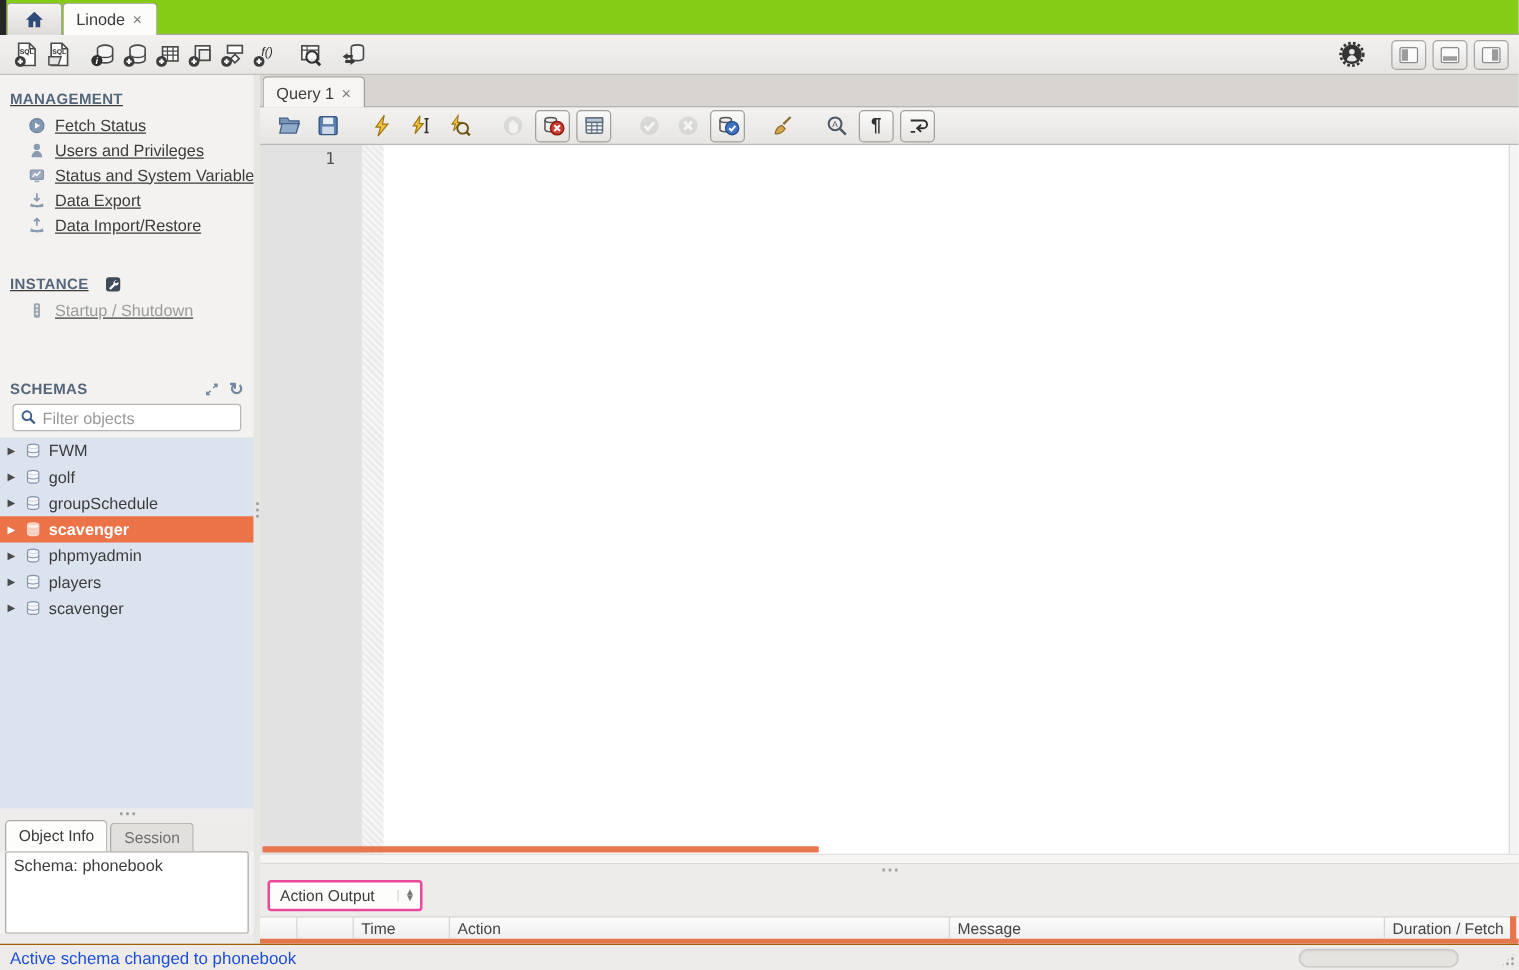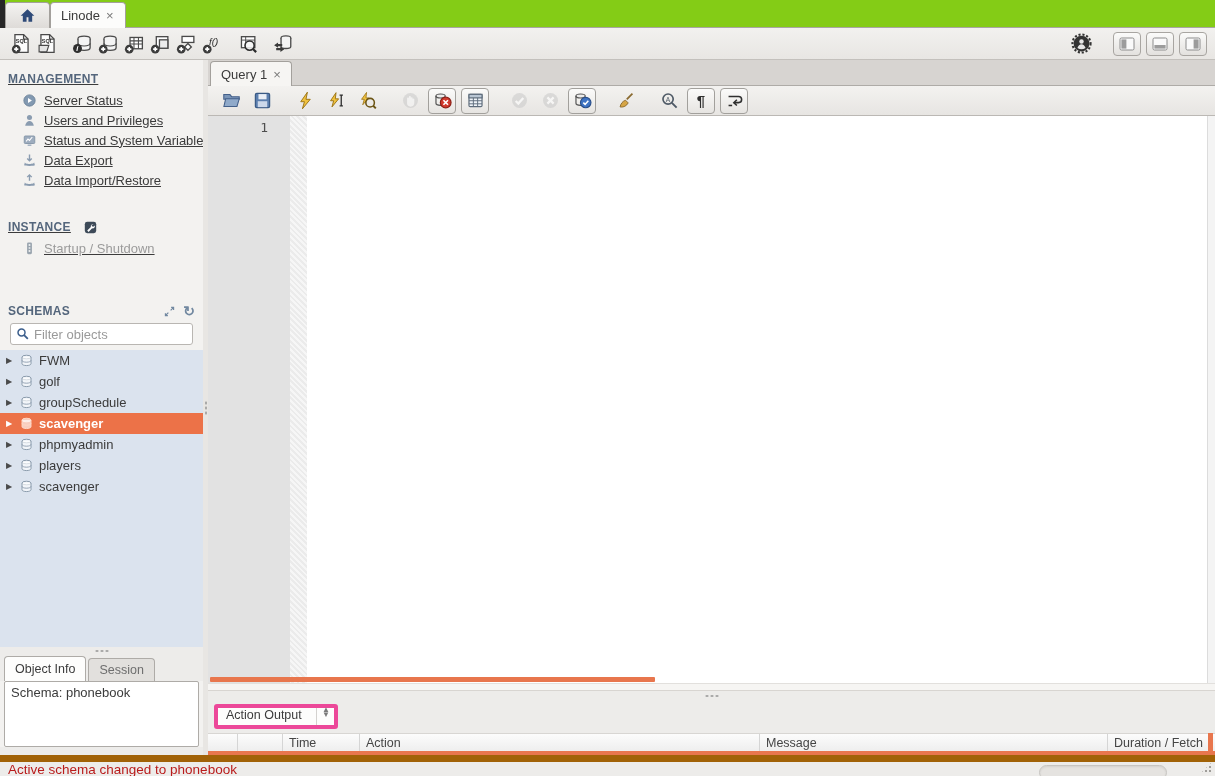--- a/index.html
+++ b/index.html
@@ -120,36 +120,36 @@
   .hscroll-orange { position:absolute; left:2px; bottom:8px; width:445px; height:5px;
                     background:#e8764d; border-radius:1px; }
   .editor .bstrip { position:absolute; left:0; bottom:0; width:100%; height:7px; background:#f6f5f3;
                     border-top:1px solid #e2e0dd; }
   .hsplit { height:10px; flex:0 0 10px; background:#edecea; display:flex; align-items:center;
             justify-content:center; cursor:row-resize; border-top:1px solid #d8d5d1; }
 
   
   .bottompanel { height:55px; flex:0 0 55px; background:#edecea; position:relative; }
   .ao-row { height:33px; display:flex; align-items:center; padding-left:6px; }
-  .ao-select { width:124px; height:25px; background:#fdfdfc; border:4px solid #ec4899;
-               border-radius:3px; display:flex; padding:0 4px 0 8px;
+  .ao-select { width:124px; height:25px; background:#fdfdfc; border:2px solid #ec4899;
+               border-radius:3px; display:flex; align-items:center; padding:0 4px 0 8px;
                font-size:12.5px; color:#3b3b3b; cursor:default; }
   .ao-select .spin { margin-left:auto; display:flex; flex-direction:column; align-items:center;
                      border-left:1px solid #d4d2cf; padding-left:5px; line-height:.62;
                      font-size:8px; color:#7a7a7a; }
   .ohdr { height:18px; display:flex; background:linear-gradient(#fcfcfc,#eeeeee);
           border-top:1px solid #d8d6d3; }
   .ocell { border-right:1px solid #d5d5d5; font-size:12.5px; color:#454545;
            display:flex; align-items:center; padding-left:6px; white-space:nowrap; overflow:hidden; }
   .orange-line { height:4px; background:#e8764d; }
   .orange-vbar { position:absolute; right:2px; top:33px; width:5px; height:22px; background:#e8764d; }
 
   
-  .statusbar { height:21px; flex:0 0 21px; background:#edecea; border-top:7px solid #a16207;
-               display:flex; align-items:center; padding:0 8px; font-size:13.5px; color:#b91c1c;
+  .statusbar { height:21px; flex:0 0 21px; background:#edecea; border-top:1px solid #a16207;
+               display:flex; align-items:center; padding:0 8px; font-size:13.5px; color:#1d4ed8;
                position:relative; }
   .pill { position:absolute; right:48px; top:3px; width:128px; height:15px; border-radius:8px;
           background:#e5e3e0; border:1px solid #c7c5c1;
           box-shadow: inset 0 1px 2px rgba(0,0,0,.08); }
   .gripcorner { position:absolute; right:2px; bottom:2px; width:13px; height:13px;
                 background-image:radial-gradient(circle,#9f9d99 1px,transparent 1.2px);
                 background-size:4px 4px;
                 clip-path:polygon(100% 0,100% 100%,0 100%); }
 </style>
 </head>
@@ -323,21 +323,21 @@
         <div class="sechead">MANAGEMENT</div>
         <div class="secitems" id="mgmt-items">
             <div class="sitem">
               <span style="display: flex; align-items: center; justify-content: center;">
                 <svg viewBox="0 0 16 16">
                   <circle cx="8" cy="8" r="6" fill="#8299b1"></circle>
                   <circle cx="8" cy="8" r="6" fill="none" stroke="#6c8299"></circle>
                   <path d="M6.4 5.4l4.2 2.6-4.2 2.6z" fill="#fff"></path>
                 </svg>
               </span>
-              <span class="lbl">Server Status</span>
+              <span class="lbl">Fetch Status</span>
             </div>
             <div class="sitem">
               <span style="display: flex; align-items: center; justify-content: center;">
                 <svg viewBox="0 0 16 16">
                   <circle cx="8" cy="4.8" r="2.7" fill="#8a9cb0"></circle>
                   <path d="M3.4 13.6c.5-3.6 2.5-5.2 4.6-5.2s4.1 1.6 4.6 5.2z" fill="#8a9cb0"></path>
                 </svg>
               </span>
               <span class="lbl">Users and Privileges</span>
             </div>

